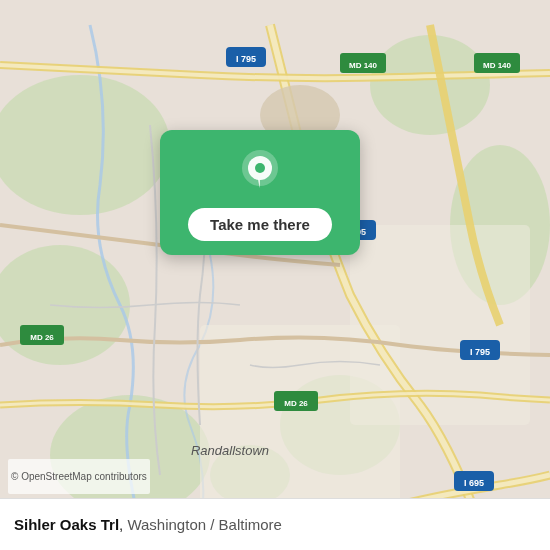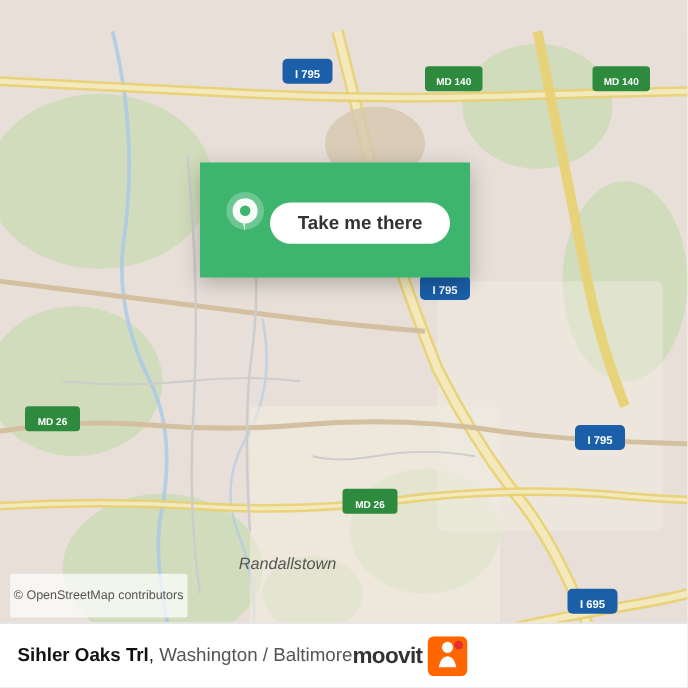--- a/index.html
+++ b/index.html
@@ -40,21 +40,21 @@
     #info-bar {
       position: absolute;
       bottom: 0;
       left: 0;
       width: 100%;
       background: #fff;
       border-top: 1px solid #ddd;
       padding: 10px 14px;
       display: flex;
       align-items: center;
-      justify-content: flex-start;
+      justify-content: space-between;
       height: 52px;
     }
 
     #location-text {
       font-size: 15px;
       color: #222;
     }
 
     #location-name {
       font-weight: bold;
@@ -93,26 +93,26 @@
     .moovit-icon {
       width: 32px;
       height: 32px;
     }
 
     
     #action-card {
       position: absolute;
       top: 130px;
       left: 160px;
-      width: 216px;
+      width: 200px;
       background: #3db56e;
-      border-radius: 0;
+      border-radius: 12px;
       padding: 18px 16px 14px;
       display: flex;
-      flex-direction: row;
+      flex-direction: column;
       align-items: center;
       box-shadow: 0 4px 16px rgba(0,0,0,0.25);
       cursor: pointer;
     }
 
     #pin-icon {
       width: 48px;
       height: 48px;
       margin-bottom: 12px;
     }
@@ -218,27 +218,15 @@
     <button id="take-me-there-btn">Take me there</button>
   </div>
 
   <div id="copyright">© OpenStreetMap contributors</div>
 
   <div id="info-bar">
     <div id="location-text">
       <span id="location-name">Sihler Oaks Trl</span><span>, </span><span id="location-region">Washington / Baltimore</span>
     </div>
 
-    <div id="moovit-logo">
-      <span class="moovit-text">moovit</span>
-
-      <svg class="moovit-icon" viewBox="0 0 36 36">
-        <rect width="36" height="36" rx="6" fill="#ff6600"></rect>
-
-        <circle cx="18" cy="10" r="5" fill="white"></circle>
-        <path d="M 10 28 Q 12 18 18 18 Q 24 18 26 28 Z" fill="white"></path>
-
-        <circle cx="28" cy="8" r="4" fill="#e63030"></circle>
-      </svg>
-    </div>
   </div>
 
 </div>
 
 </body></html>

